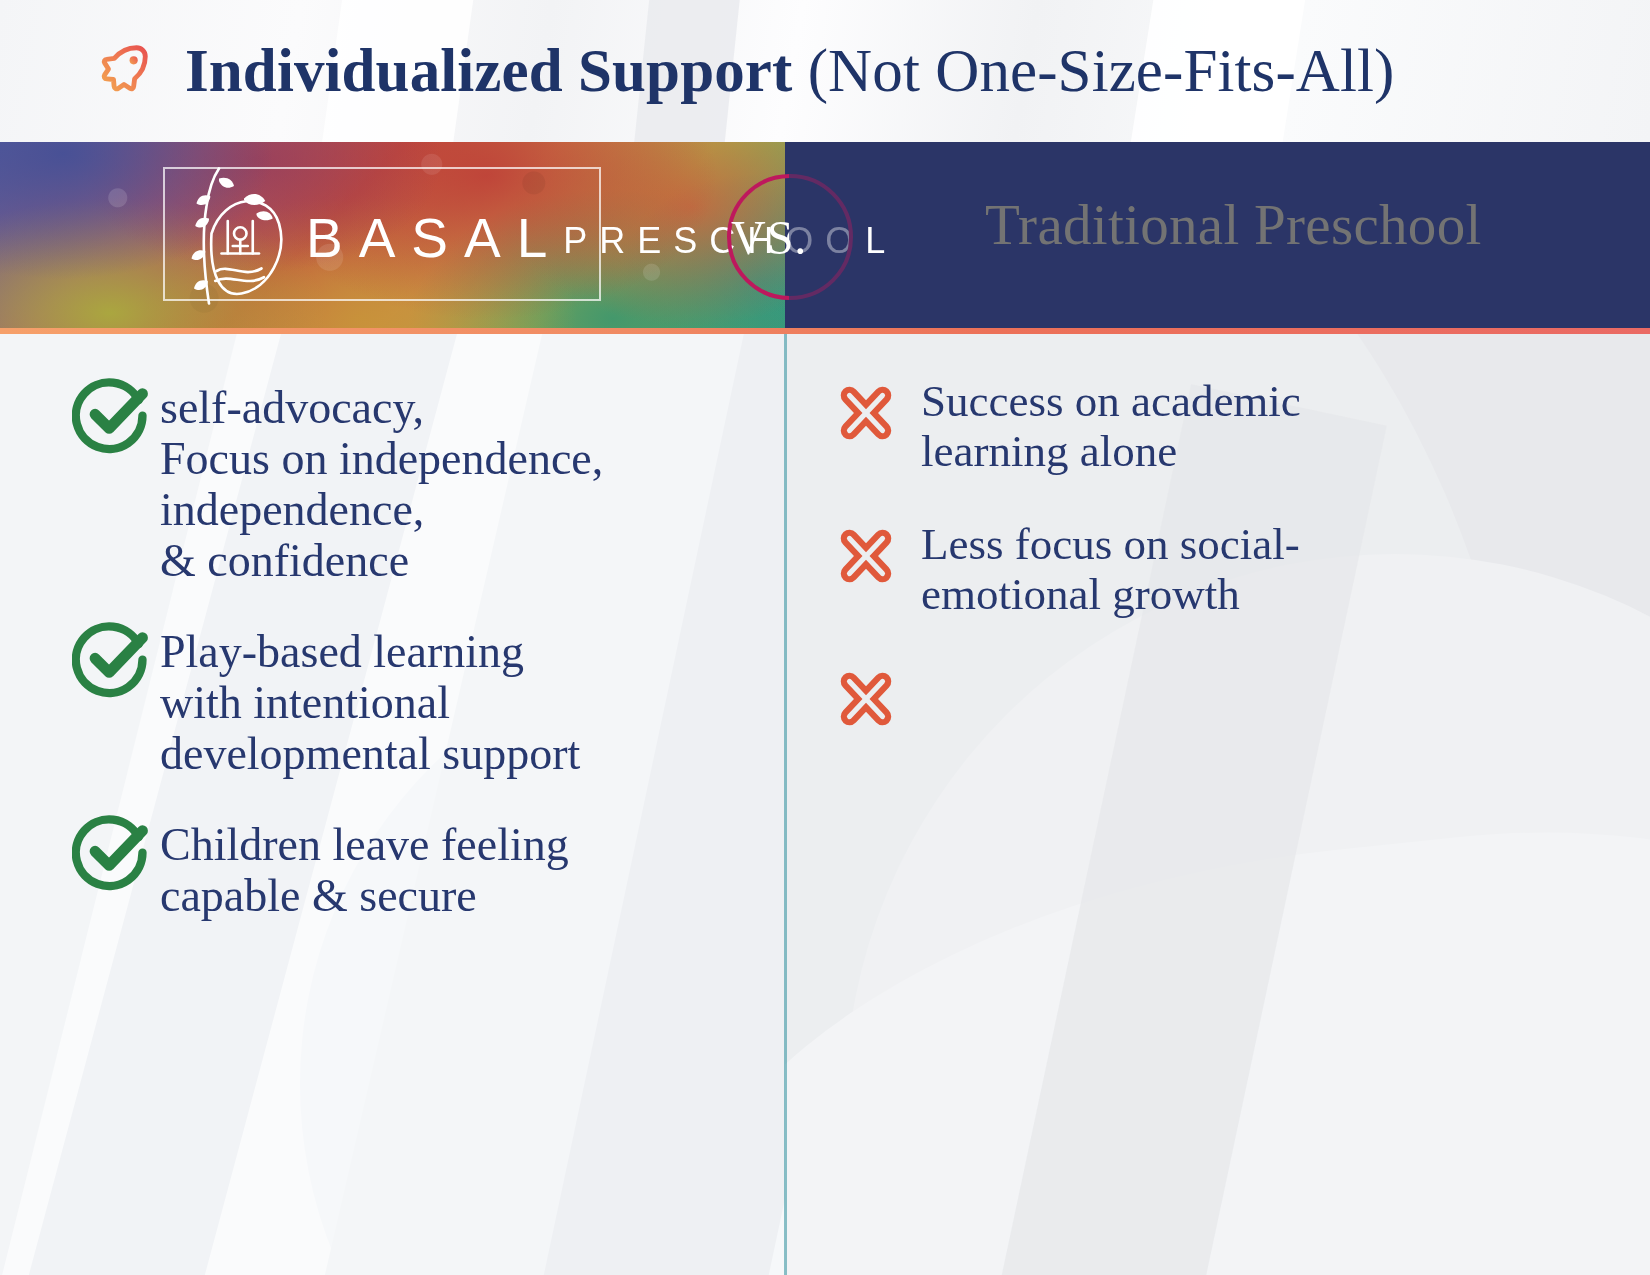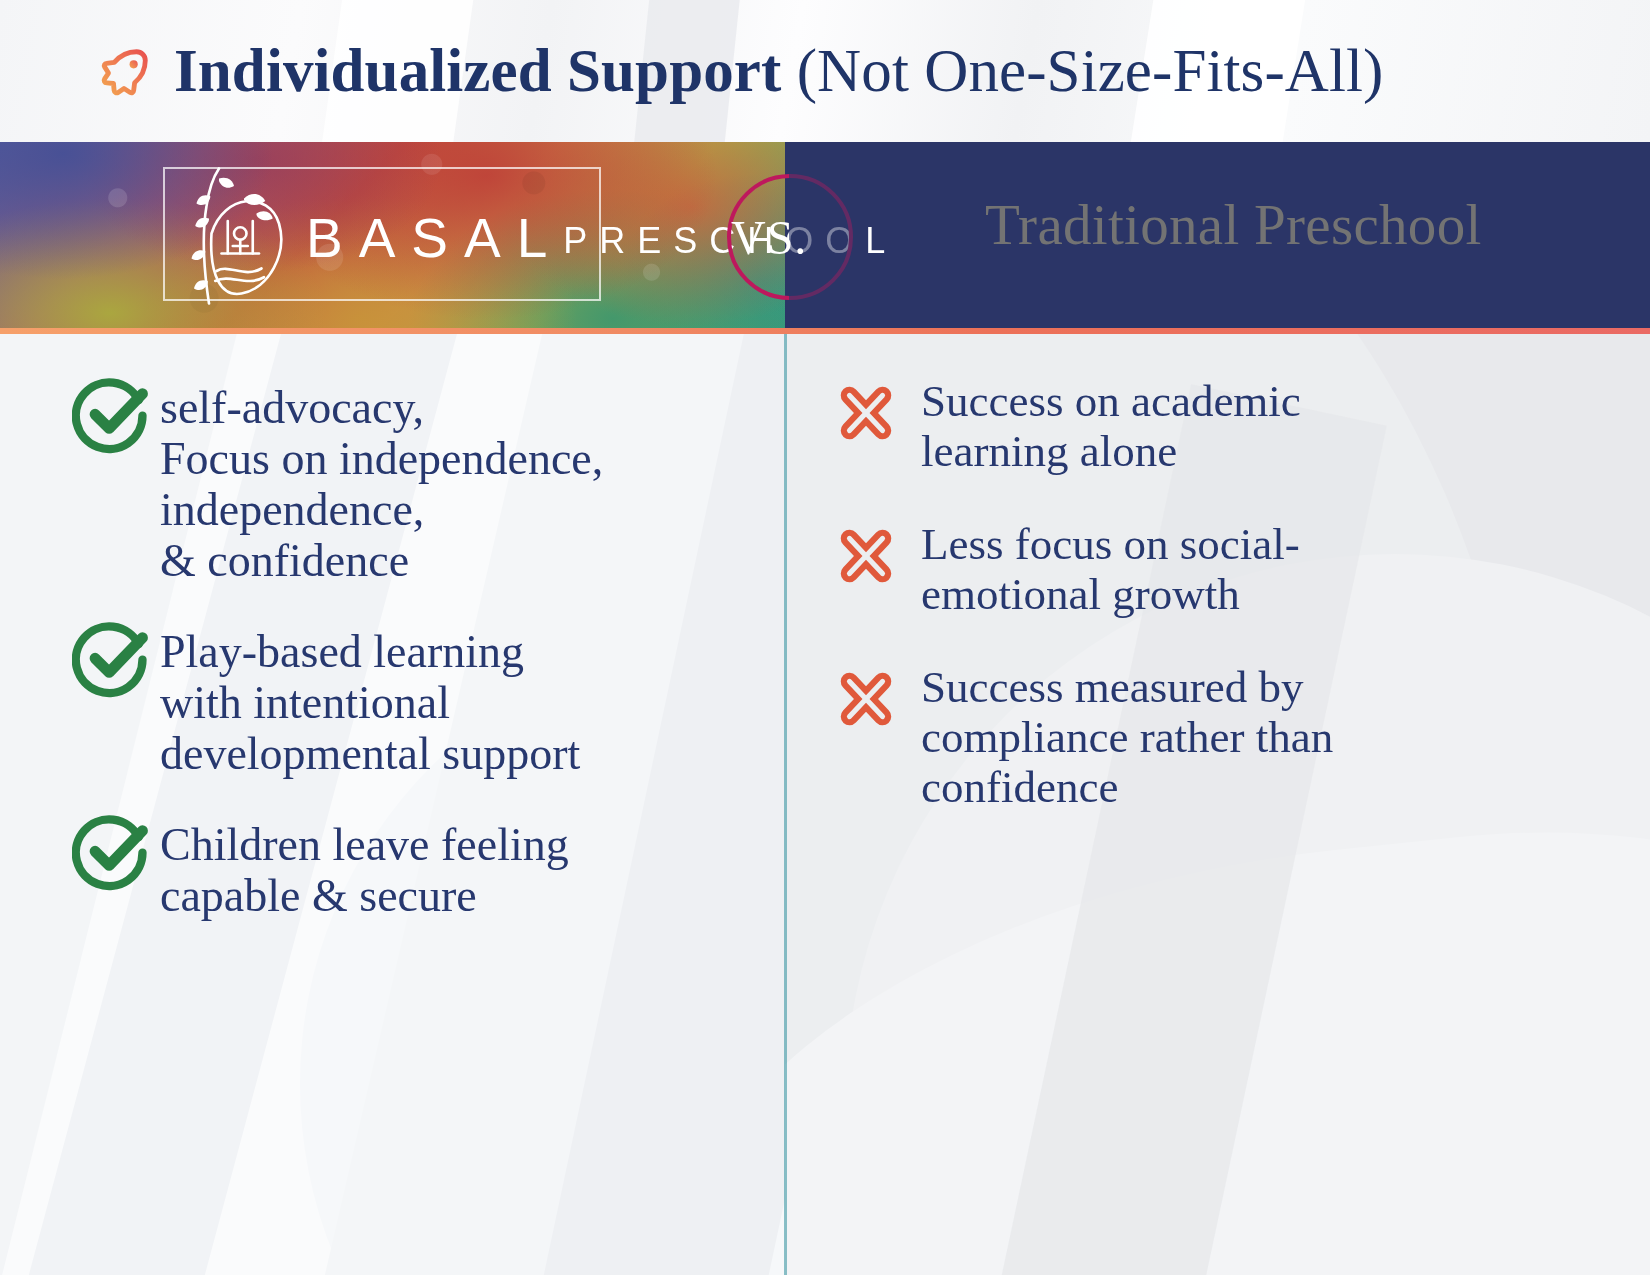--- a/index.html
+++ b/index.html
@@ -22,21 +22,21 @@
     background:rgba(255,255,255,.85);transform:rotate(8deg);
   }
   .titlebar .swoosh2{
     position:absolute;top:-40px;left:640px;width:90px;height:260px;
     background:rgba(232,234,238,.8);transform:rotate(6deg);
   }
   .titlebar .swoosh3{
     position:absolute;top:-40px;left:1140px;width:150px;height:260px;
     background:rgba(255,255,255,.9);transform:rotate(9deg);
   }
-  .title-inner{position:relative;display:flex;align-items:flex-end;gap:20px;padding-left:92px;z-index:3;}
+  .title-inner{position:relative;display:flex;align-items:flex-start;gap:31px;padding-left:92px;z-index:3;}
   .rocket{width:62px;height:62px;flex:0 0 auto;margin-top:4px;}
   .title-text{
     font-size:61px;color:#1f3468;letter-spacing:.1px;white-space:nowrap;
     font-family:"Liberation Serif", serif;
   }
   .title-text .strong{font-weight:bold;}
   .title-text .light{font-weight:normal;}
 
   
   .band{position:absolute;left:0;top:142px;width:1650px;height:186px;overflow:hidden;}
@@ -306,24 +306,19 @@
             <svg class="ico ico-x" viewBox="0 0 64 64">
               <g fill="none" stroke="#e0593b" stroke-width="17" stroke-linecap="round" stroke-linejoin="round">
                 <path d="M16 15 L48 49"></path>
                 <path d="M48 15 L16 49"></path>
               </g>
               <g fill="none" stroke="#eceef0" stroke-width="5" stroke-linecap="round" stroke-linejoin="round">
                 <path d="M16 15 L48 49"></path>
                 <path d="M48 15 L16 49"></path>
               </g>
             </svg>
-            <div class="txt txt-right">
-              <span>Success measured by</span>
-              <span>compliance rather than</span>
-              <span>confidence</span>
-            </div>
           </div>
         </div>
     </div>
   </div>
   <div class="divider"></div>
 
 </div>
 
 </body></html>

